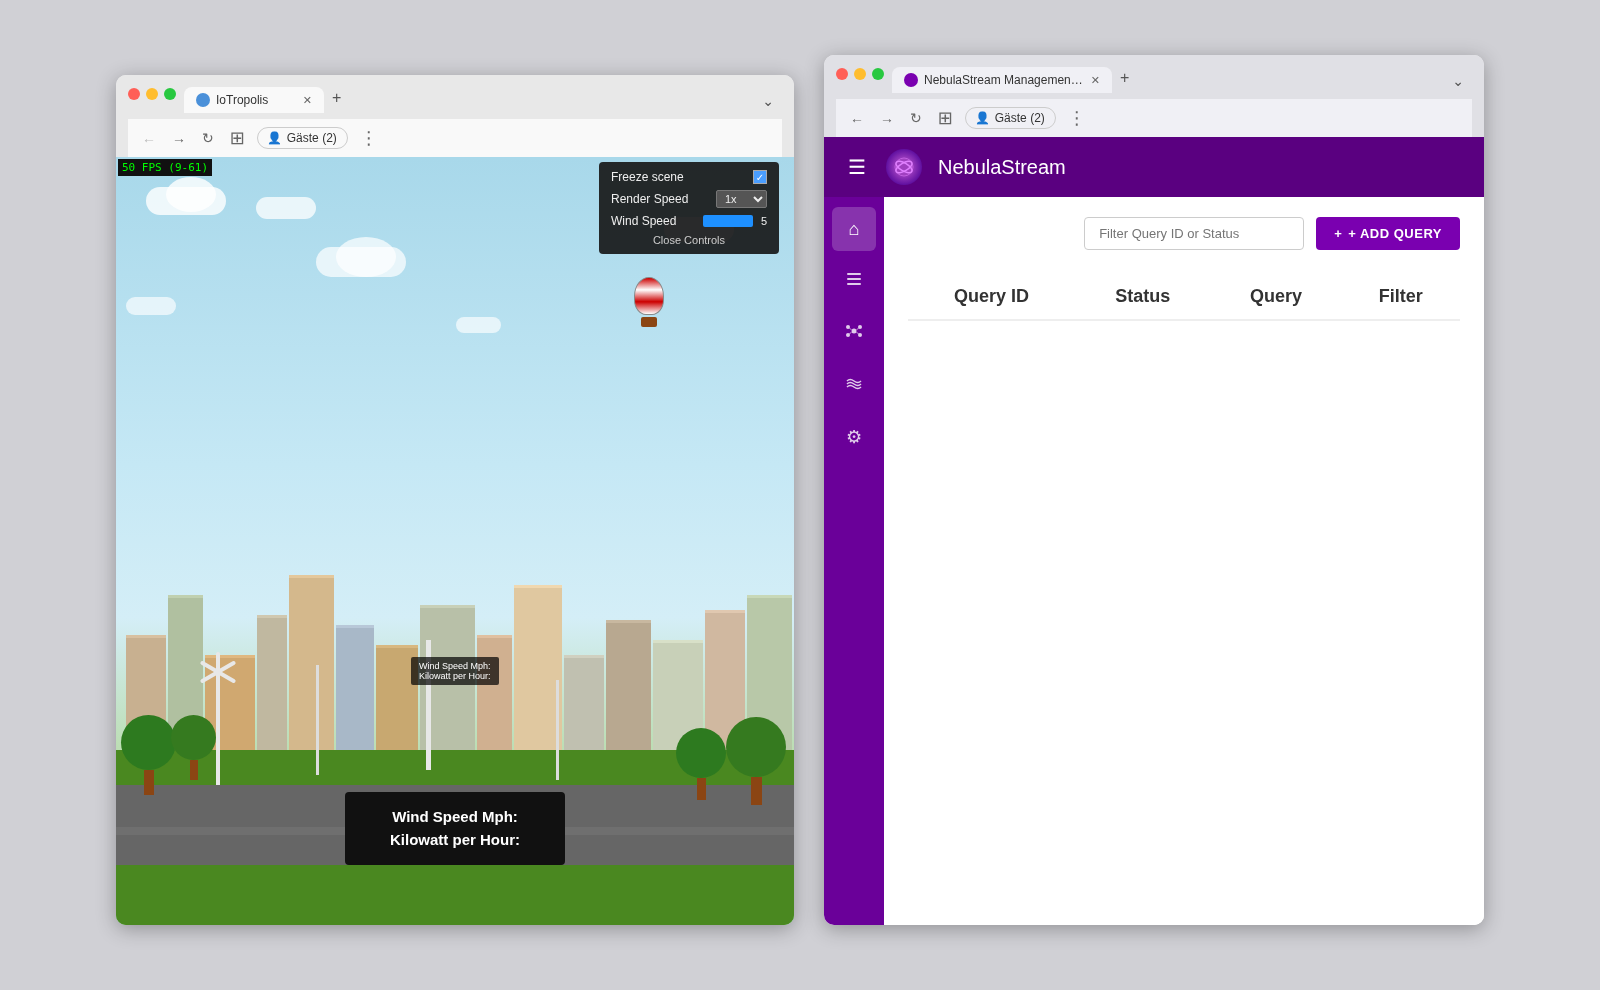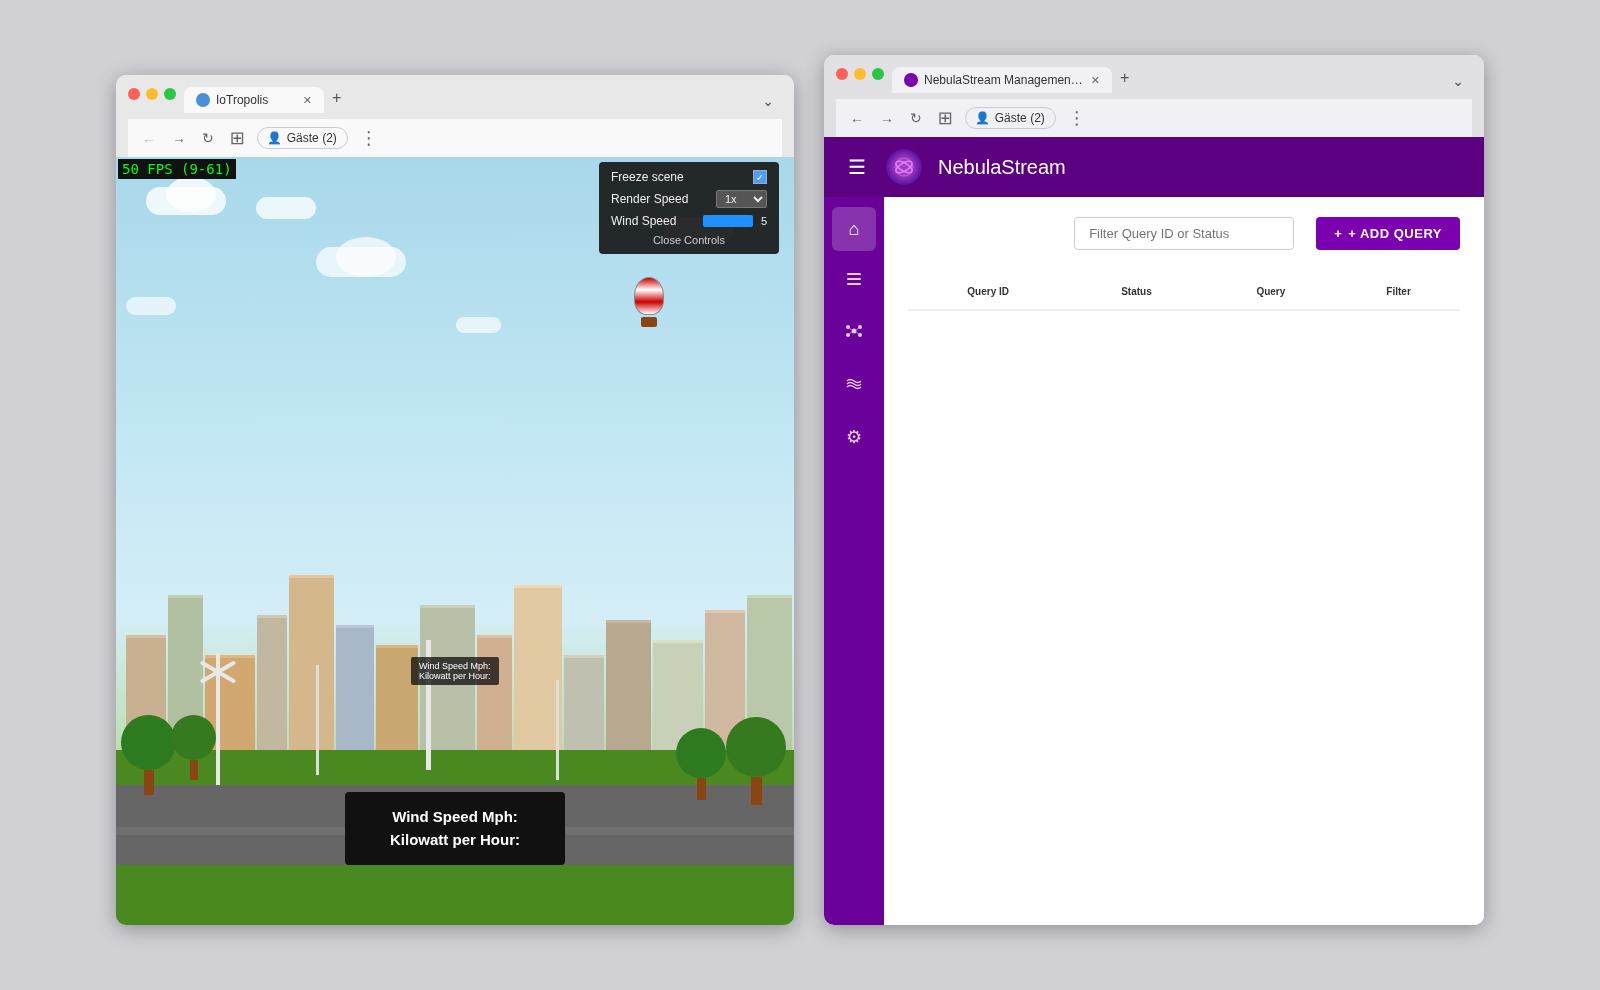--- a/index.html
+++ b/index.html
@@ -153,21 +153,21 @@
       background: linear-gradient(180deg, #a8d8ea 0%, #c5e8f5 40%, #d4eef7 60%, #b8dba8 80%, #7ab648 100%);
     }
 
     
     .fps-counter {
       position: absolute;
       top: 2px;
       left: 2px;
       background: #111;
       color: #0f0;
-      font-size: 14px;
+      font-size: 11px;
       padding: 2px 4px;
       z-index: 10;
       font-family: monospace;
     }
 
     
     .controls-panel {
       position: absolute;
       top: 5px;
       right: 15px;
@@ -389,21 +389,21 @@
       background: #fff;
       padding: 20px 24px;
       display: flex;
       flex-direction: column;
     }
 
     .query-toolbar {
       display: flex;
       align-items: center;
       justify-content: flex-end;
-      gap: 22px;
+      gap: 12px;
       margin-bottom: 24px;
     }
 
     .filter-input {
       border: 1px solid #ccc;
       border-radius: 4px;
       padding: 8px 14px;
       font-size: 13px;
       color: #999;
       width: 220px;
@@ -430,21 +430,21 @@
       border-collapse: collapse;
     }
 
     .query-table thead tr {
       border-bottom: 1px solid #e0e0e0;
     }
 
     .query-table th {
       text-align: center;
       padding: 12px 16px;
-      font-size: 10px;
+      font-size: 18px;
       font-weight: 600;
       color: #333;
       border-bottom: 2px solid #eee;
     }
   </style>
 </head>
 <body>
 
 <div class="browser-left">
 

